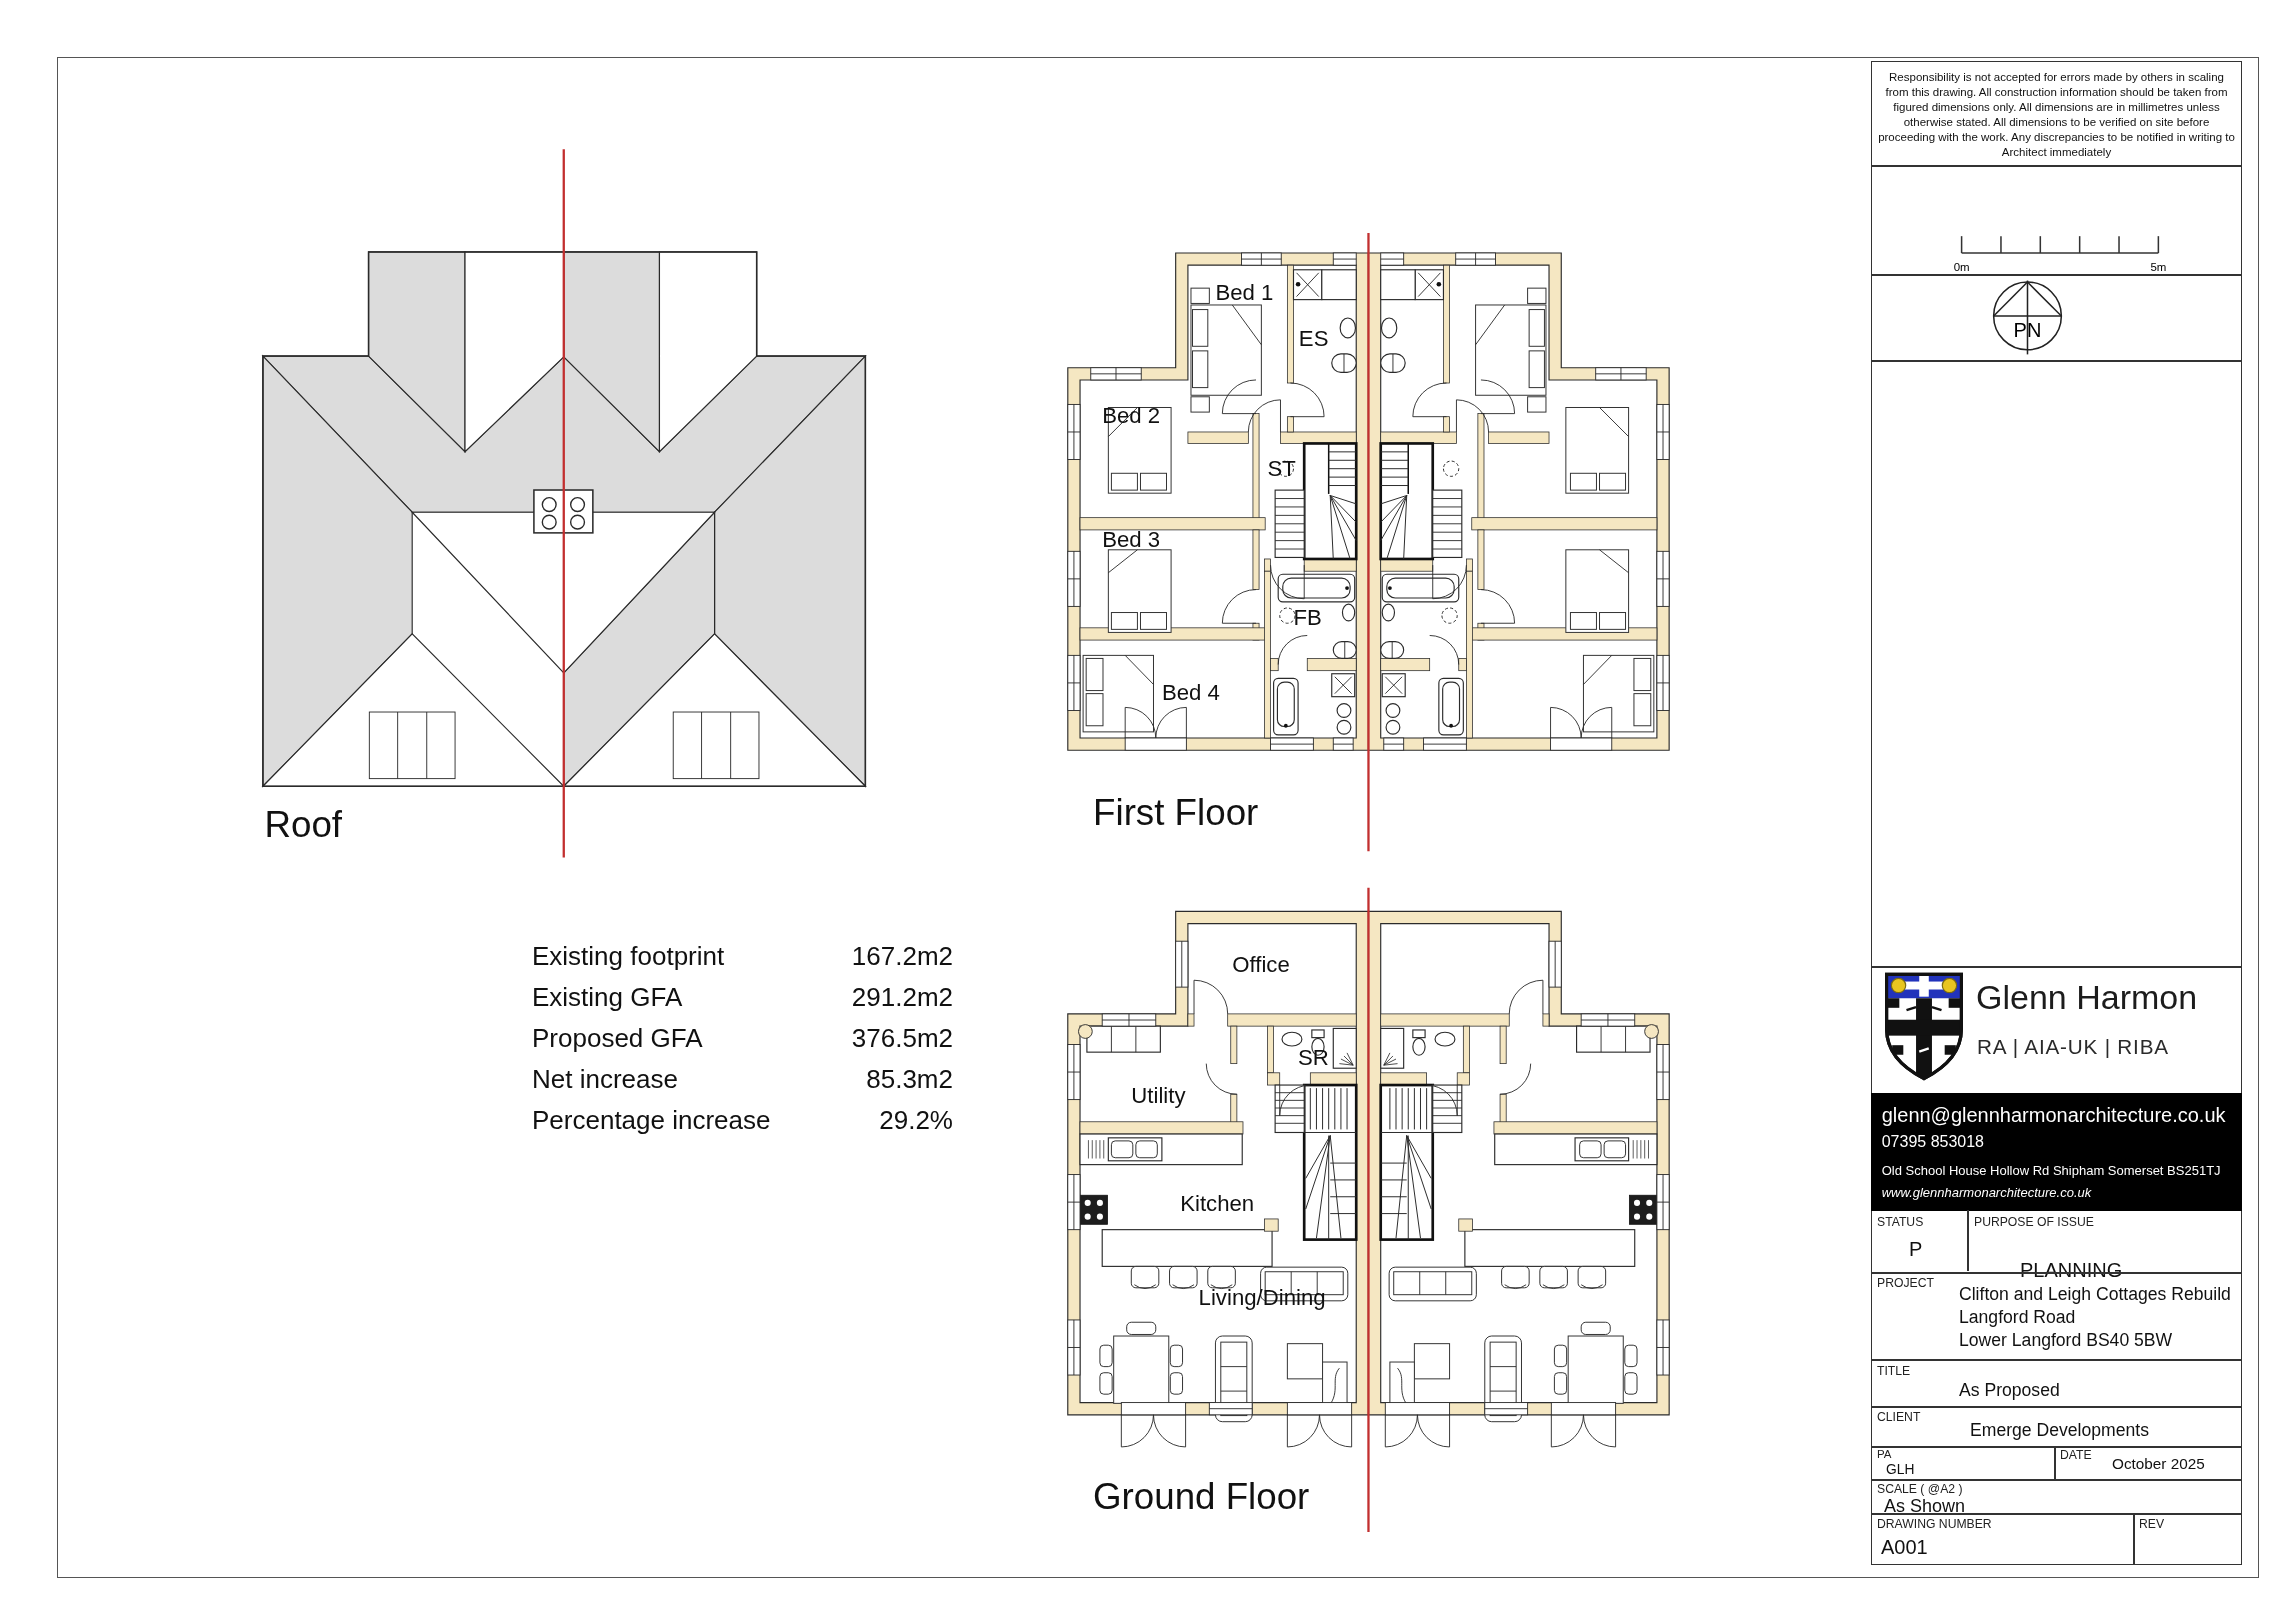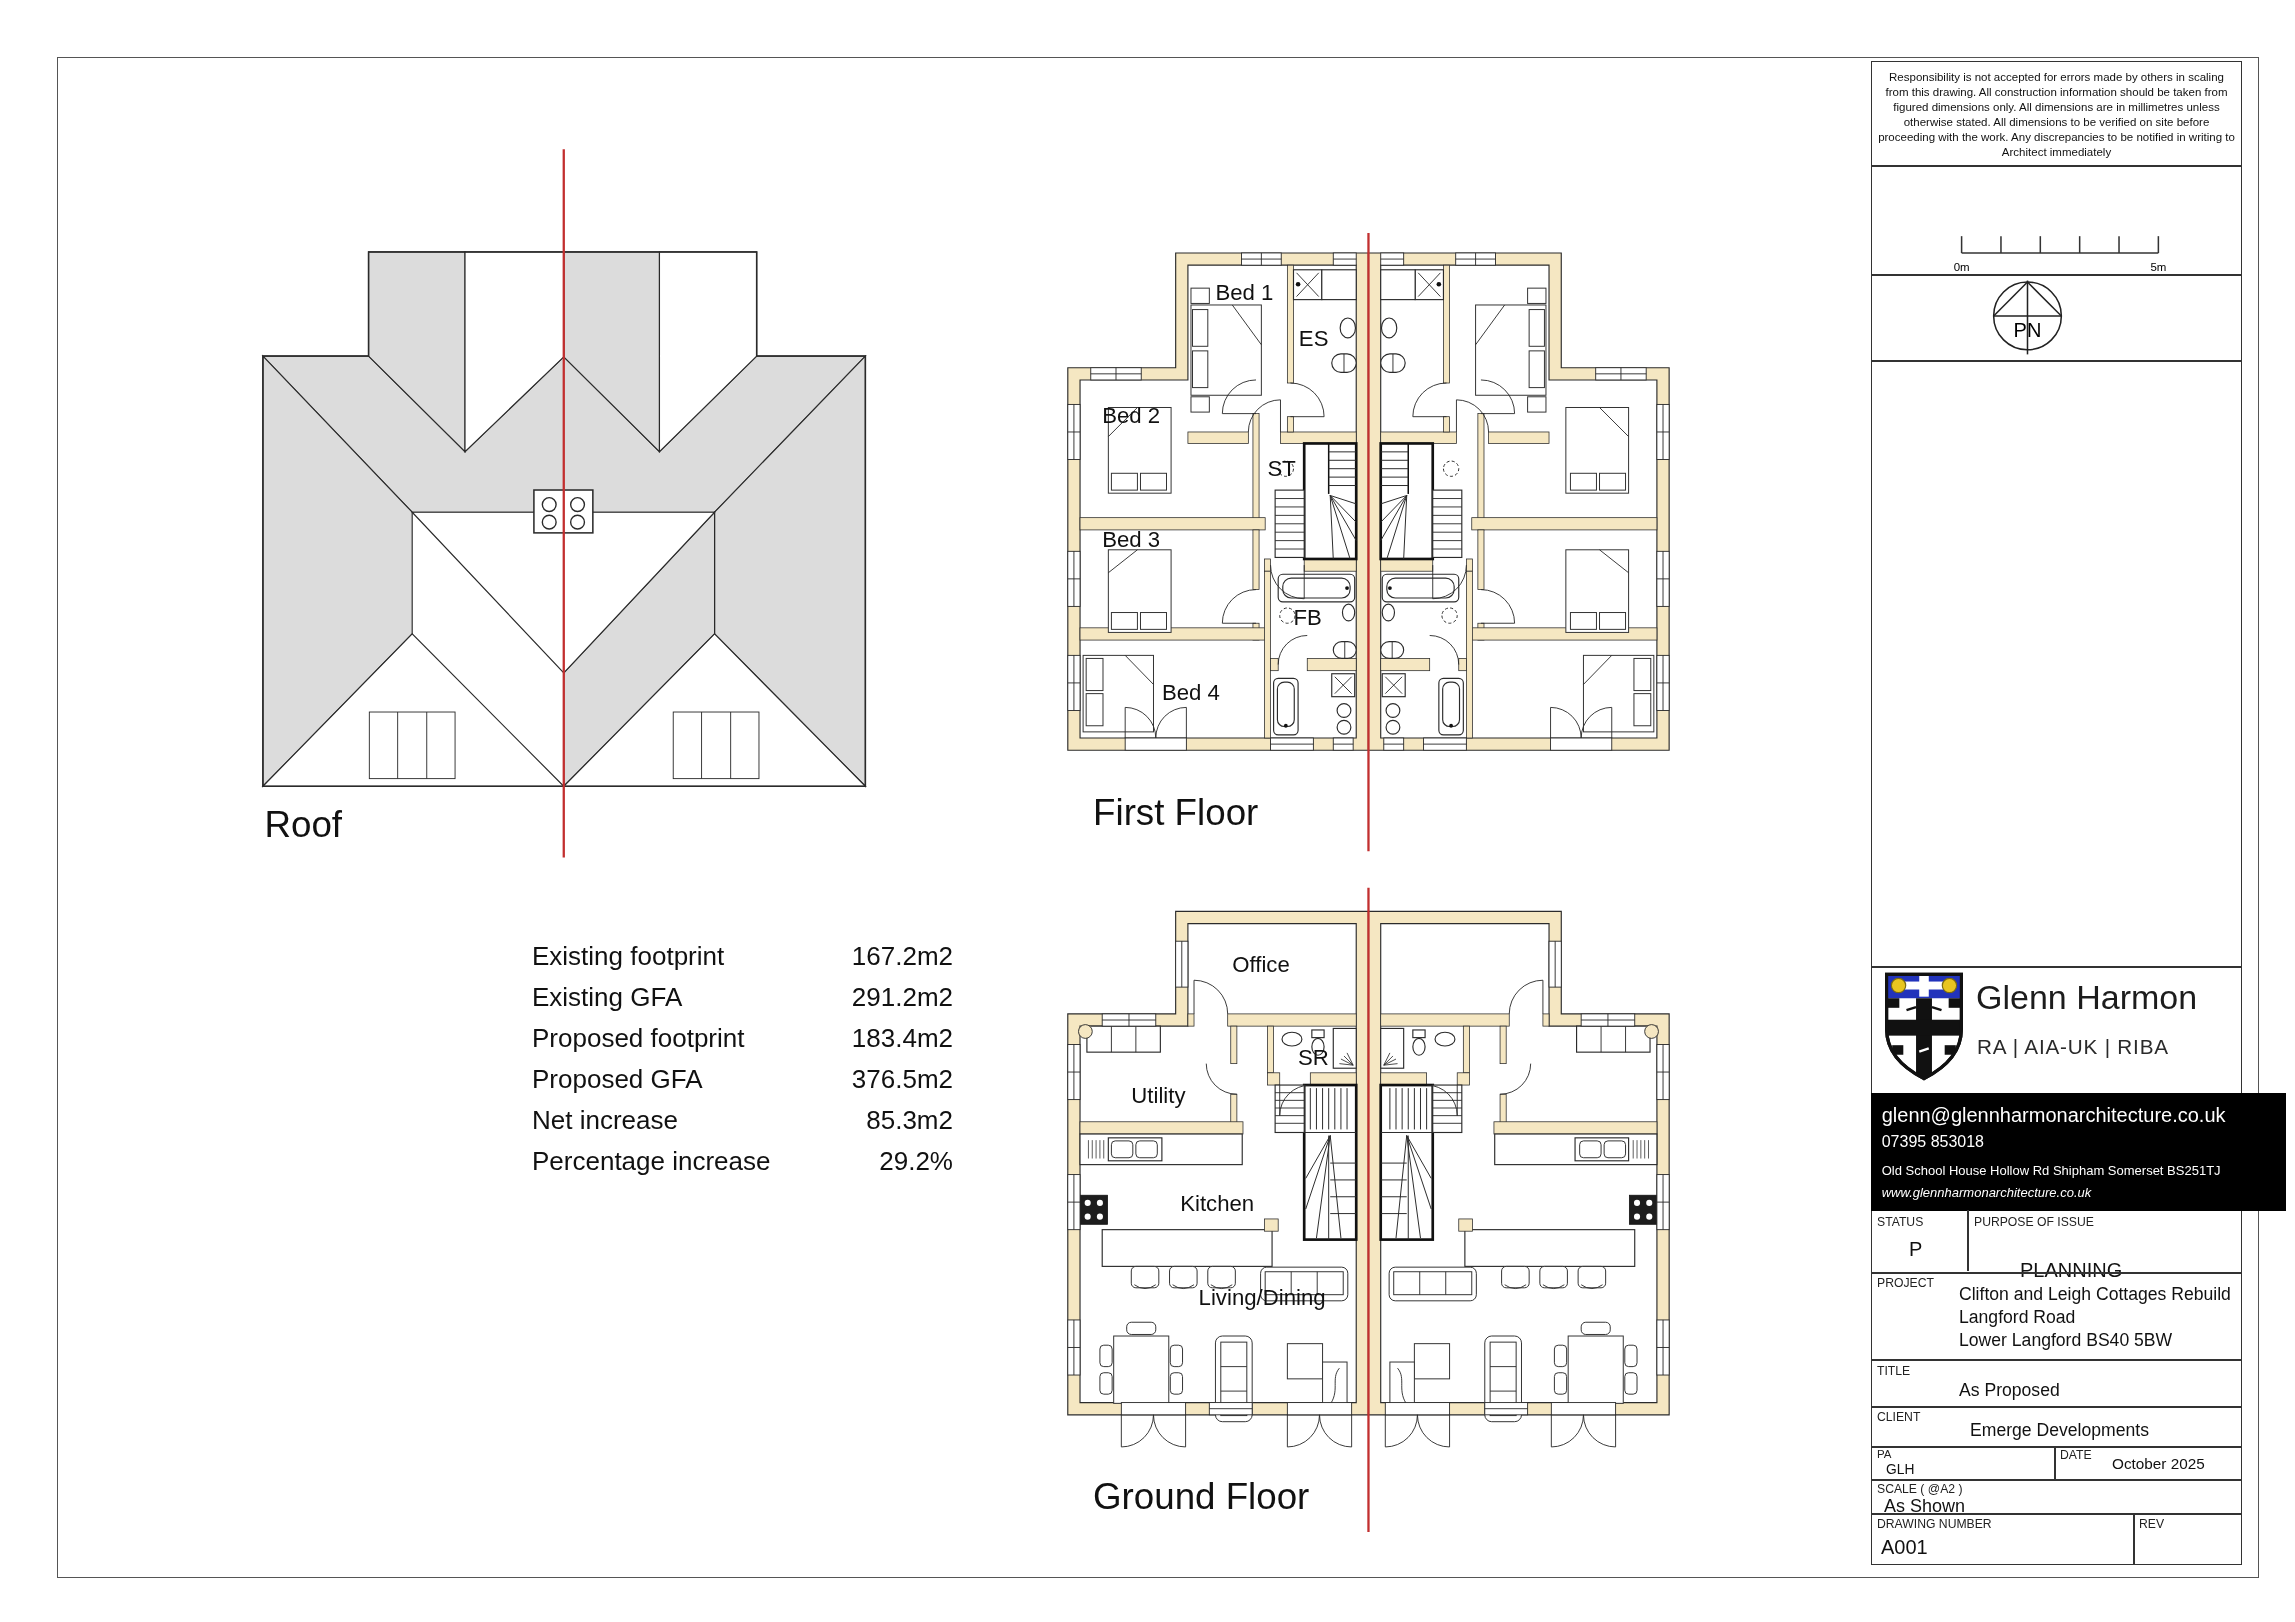--- a/index.html
+++ b/index.html
@@ -395,24 +395,20 @@
 <div class="abs" style="left:532px;top:941px;width:421px;">
   <div class="tab-row">
     <span>Existing footprint</span>
     <span class="v">167.2m2</span>
   </div>
   <div class="tab-row">
     <span>Existing GFA</span>
     <span class="v">291.2m2</span>
   </div>
   <div class="tab-row">
-    <span>Proposed footprint</span>
-    <span class="v">183.4m2</span>
-  </div>
-  <div class="tab-row">
     <span>Proposed GFA</span>
     <span class="v">376.5m2</span>
   </div>
   <div class="tab-row">
     <span>Net increase</span>
     <span class="v">85.3m2</span>
   </div>
   <div class="tab-row">
     <span>Percentage increase</span>
     <span class="v">29.2%</span>
@@ -471,21 +467,21 @@
     <rect x="76" y="92" width="14" height="12" fill="#111"></rect>
     <line x1="28" y1="48" x2="40" y2="44" stroke="#111" stroke-width="3"></line>
     <line x1="60" y1="44" x2="72" y2="48" stroke="#111" stroke-width="3"></line>
     <line x1="44" y1="100" x2="56" y2="96" stroke="#fff" stroke-width="3"></line>
   </g>
   <path d="M3,3 H97 V72 Q97,110 50,134 Q3,110 3,72 Z" fill="none" stroke="#111" stroke-width="4"></path>
 </svg>
 <div class="abs" style="left:1976px;top:978px;font-size:34px;color:#1c1c1c;">Glenn Harmon</div>
 <div class="abs" style="left:1977px;top:1035px;font-size:20.7px;color:#2a2a2a;letter-spacing:0.8px;">RA | AIA-UK | RIBA</div>
 
-<div class="abs" style="left:1871px;top:1093px;width:371px;height:118px;background:#000;padding-left:44px;">
+<div class="abs" style="left:1871px;top:1093px;width:371px;height:118px;background:#000;">
   <div class="contact-line" style="top:10.7px;font-size:20px;">glenn@glennharmonarchitecture.co.uk</div>
   <div class="contact-line" style="top:40px;font-size:16px;">07395 853018</div>
   <div class="contact-line" style="top:70px;font-size:13px;">Old School House Hollow Rd Shipham Somerset BS251TJ</div>
   <div class="contact-line" style="top:92px;font-size:13px;font-style:italic;">www.glennharmonarchitecture.co.uk</div>
 </div>
 
 <div class="abs lbl" style="left:1877px;top:1215px;">STATUS</div>
 <div class="abs val" style="left:1909px;top:1238px;font-size:20px;">P</div>
 <div class="vline" style="left:1967px;top:1210px;height:61px;"></div>
 <div class="abs lbl" style="left:1974px;top:1215px;">PURPOSE OF ISSUE</div>

